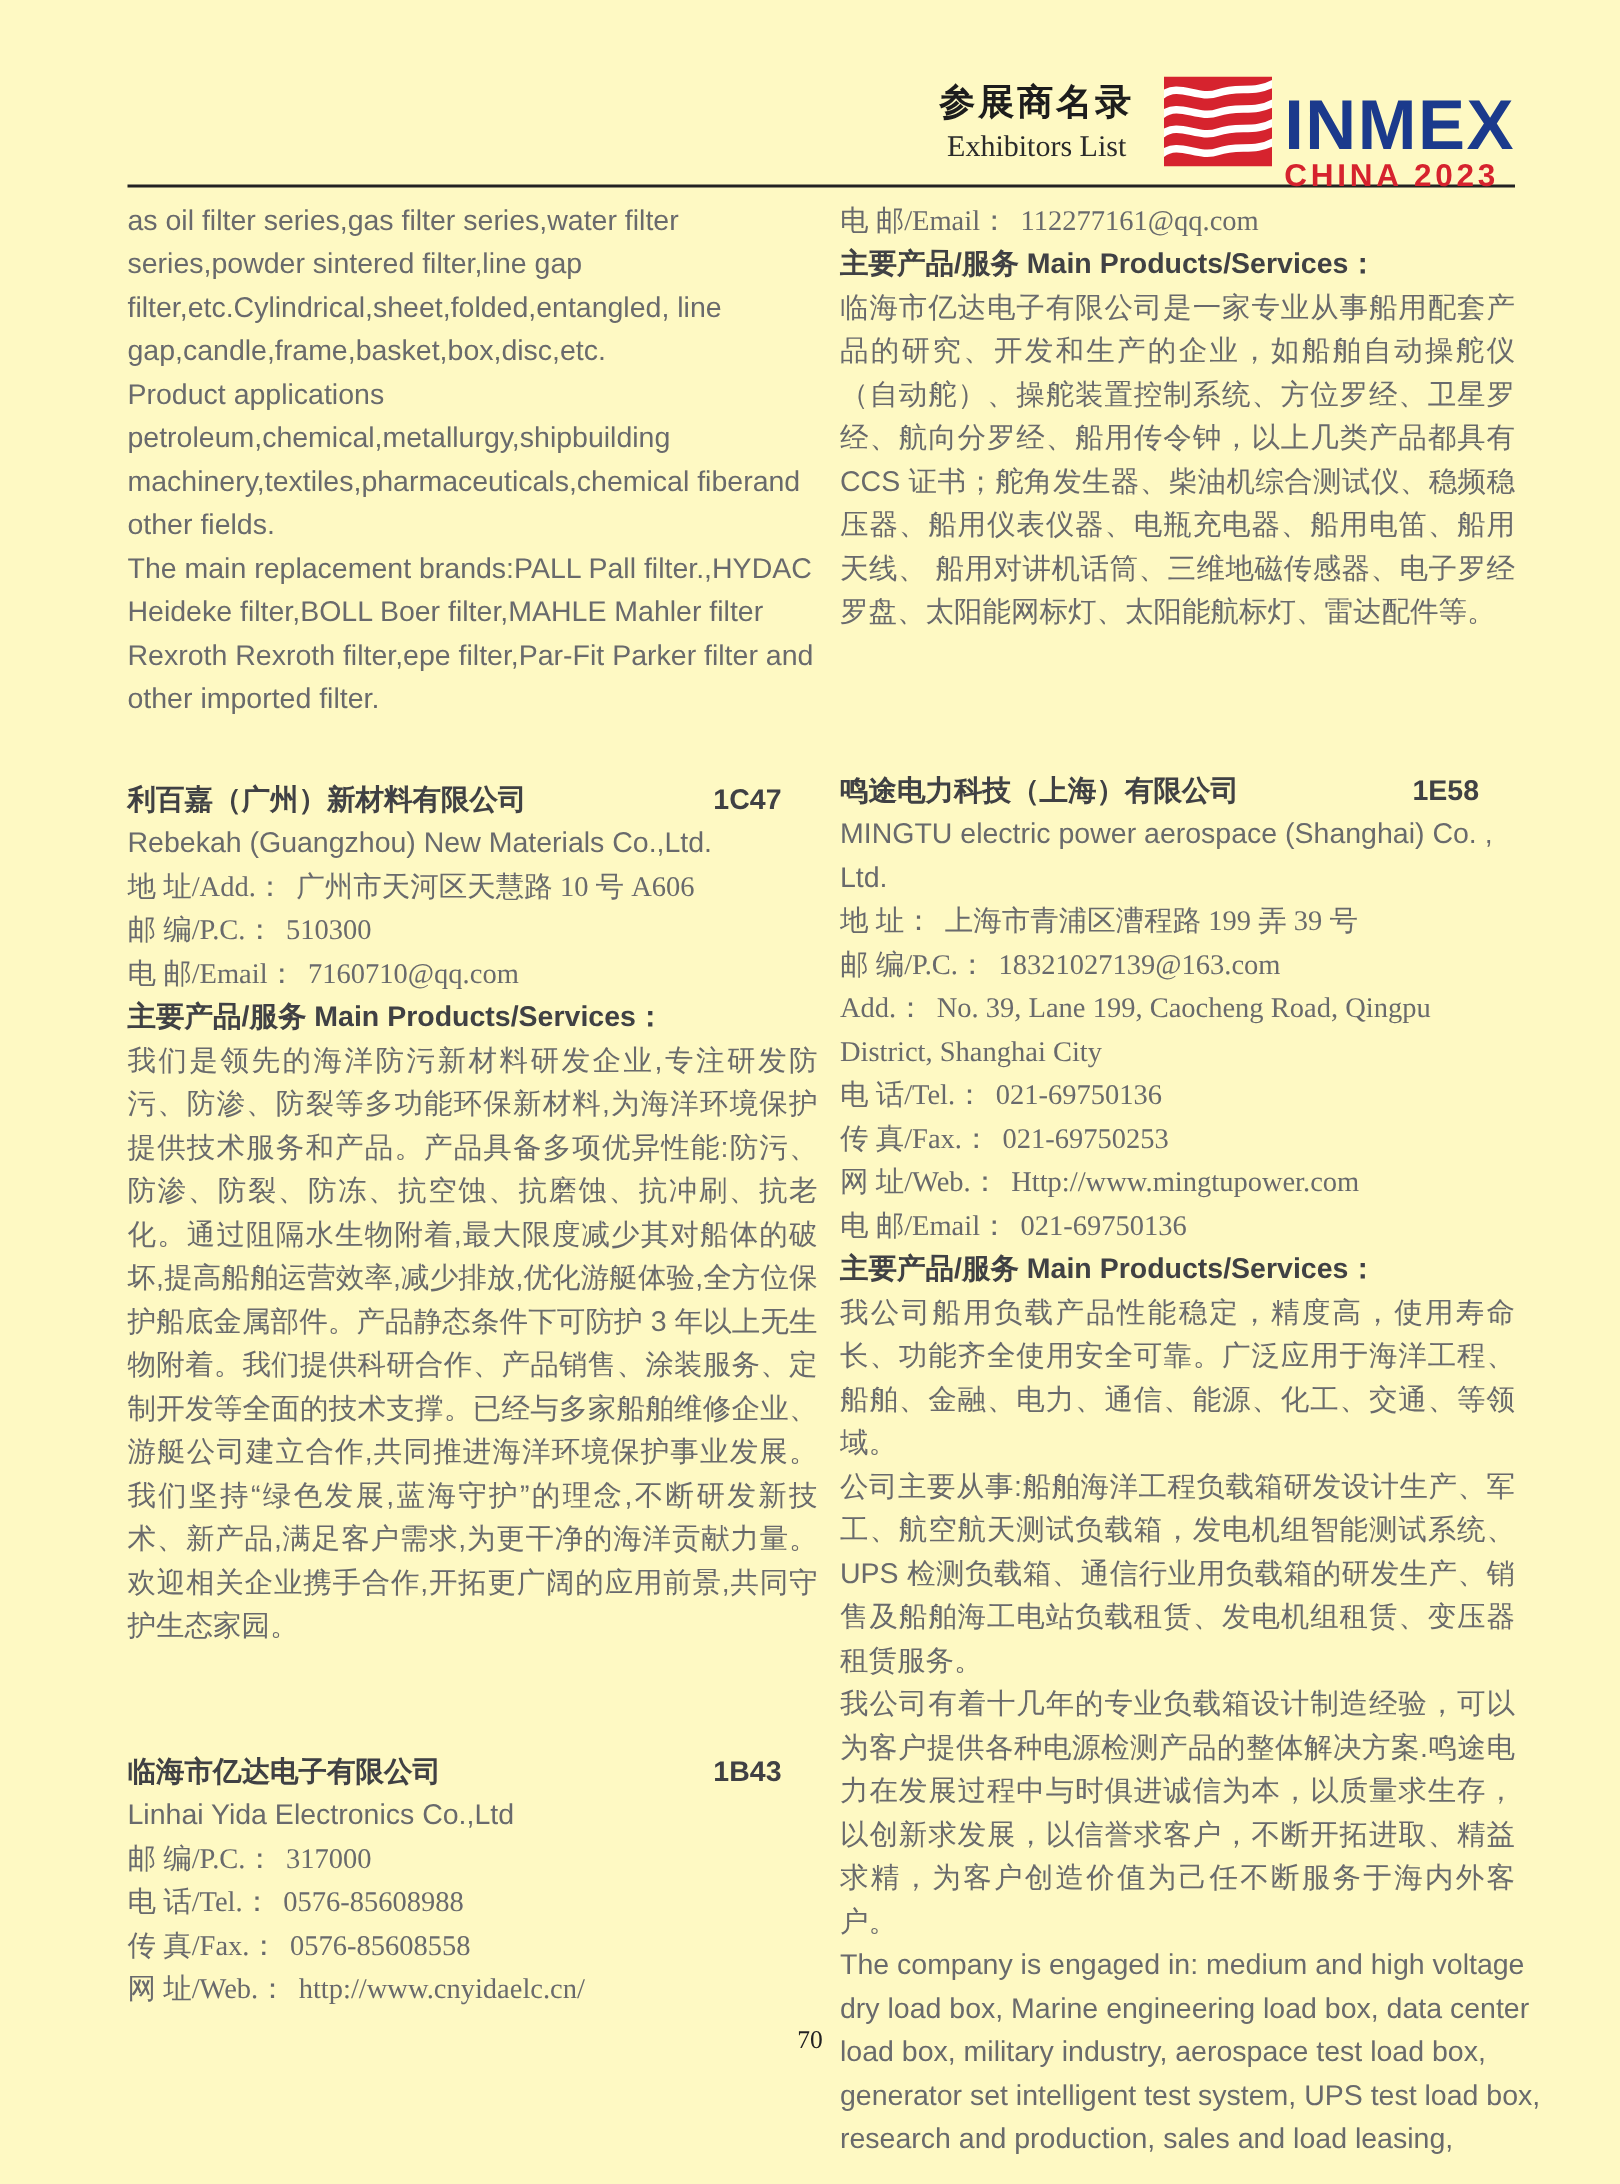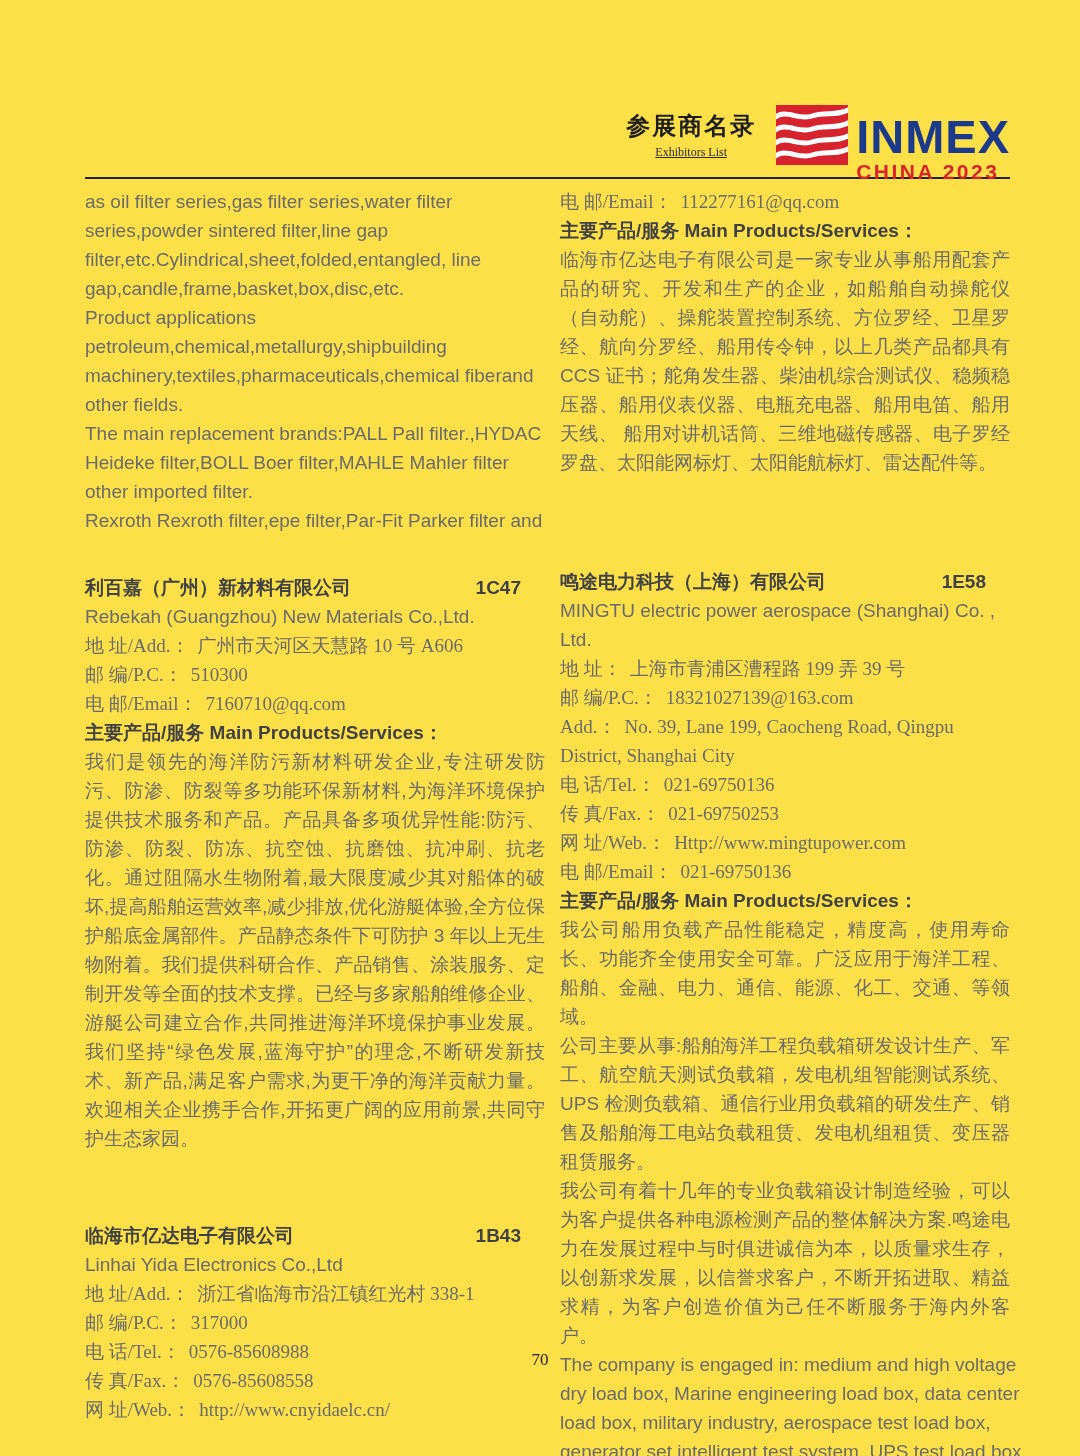--- a/index.html
+++ b/index.html
@@ -1,30 +1,30 @@
 <!DOCTYPE html>
 <html><head>
 <meta charset="utf-8">
 <style>
   html,body{margin:0;padding:0;background:#e8e8e8;}
   .page{
     position:relative;
     width:1080px;height:1456px;
-    background:#fde047;
+    background:#fef9c3;
     box-sizing:border-box;
-    padding:100px 70px 0 85px;
+    padding:46px 70px 0 85px;
     font-family:"Liberation Sans","DejaVu Sans",sans-serif;
     color:#696a6c;
     overflow:hidden;
   }
   
   .hdr{display:flex;justify-content:flex-end;align-items:center;height:70px;}
   .hdr-titles{text-align:center;margin-right:20px;}
   .hdr-title-cn{font-family:"Liberation Serif","DejaVu Serif",serif;font-size:24px;font-weight:bold;color:#1d1d1d;letter-spacing:2px;}
-  .hdr-title-en{font-family:"Liberation Serif","DejaVu Serif",serif;font-size:12px;color:#2b2b2b;margin-top:3px;text-decoration:underline;}
+  .hdr-title-en{font-family:"Liberation Serif","DejaVu Serif",serif;font-size:20px;color:#2b2b2b;margin-top:3px;}
   .logo{display:flex;align-items:center;}
   .logo-waves{width:72px;height:60px;display:block;}
   .logo-text{margin-left:8px;line-height:1;margin-top:28px;}
   .logo-name{font-size:47px;font-weight:900;color:#1b3a8c;letter-spacing:1px;line-height:0.9;}
   .logo-sub{font-size:21px;font-weight:800;color:#d6232e;letter-spacing:2.5px;margin-top:2px;}
   .rule{height:2px;background:#222222;margin-top:7px;}
   
   .columns{display:flex;gap:15px;margin-top:8px;font-size:19px;line-height:29px;}
   .col{box-sizing:border-box;}
   .col-left{width:460px;}
@@ -79,22 +79,22 @@
         <div class="cont-line">as oil filter series,gas filter series,water filter</div>
         <div class="cont-line">series,powder sintered filter,line gap</div>
         <div class="cont-line">filter,etc.Cylindrical,sheet,folded,entangled, line</div>
         <div class="cont-line">gap,candle,frame,basket,box,disc,etc.</div>
         <div class="cont-line">Product applications</div>
         <div class="cont-line">petroleum,chemical,metallurgy,shipbuilding</div>
         <div class="cont-line">machinery,textiles,pharmaceuticals,chemical fiberand</div>
         <div class="cont-line">other fields.</div>
         <div class="cont-line">The main replacement brands:PALL Pall filter.,HYDAC</div>
         <div class="cont-line">Heideke filter,BOLL Boer filter,MAHLE Mahler filter</div>
+        <div class="cont-line">Rexroth Rexroth filter,epe filter,Par-Fit Parker filter and</div>
         <div class="cont-line">other imported filter.</div>
-        <div class="cont-line">Rexroth Rexroth filter,epe filter,Par-Fit Parker filter and</div>
       </div>
 
       <article class="company mt-c1">
         <div class="company-head">
           <span>利百嘉（广州）新材料有限公司</span>
           <span class="company-booth">1C47</span>
         </div>
         <div class="company-en">Rebekah (Guangzhou) New Materials Co.,Ltd.</div>
         <div class="field-row">
           <span class="field-label">地 址/Add.：</span><span>广州市天河区天慧路 10 号 A606</span>
@@ -108,23 +108,20 @@
         <div class="products-heading">主要产品/服务 Main Products/Services：</div>
         <p class="desc-cn">我们是领先的海洋防污新材料研发企业,专注研发防污、防渗、防裂等多功能环保新材料,为海洋环境保护提供技术服务和产品。产品具备多项优异性能:防污、防渗、防裂、防冻、抗空蚀、抗磨蚀、抗冲刷、抗老化。通过阻隔水生物附着,最大限度减少其对船体的破坏,提高船舶运营效率,减少排放,优化游艇体验,全方位保护船底金属部件。产品静态条件下可防护 3 年以上无生物附着。我们提供科研合作、产品销售、涂装服务、定制开发等全面的技术支撑。已经与多家船舶维修企业、游艇公司建立合作,共同推进海洋环境保护事业发展。我们坚持“绿色发展,蓝海守护”的理念,不断研发新技术、新产品,满足客户需求,为更干净的海洋贡献力量。欢迎相关企业携手合作,开拓更广阔的应用前景,共同守护生态家园。</p>
       </article>
 
       <article class="company mt-c2">
         <div class="company-head">
           <span>临海市亿达电子有限公司</span>
           <span class="company-booth">1B43</span>
         </div>
         <div class="company-en">Linhai Yida Electronics Co.,Ltd</div>
-        <div class="field-row">
-          <span class="field-label">地 址/Add.：</span><span>浙江省临海市沿江镇红光村 338-1</span>
-        </div>
         <div class="field-row">
           <span class="field-label">邮 编/P.C.：</span><span>317000</span>
         </div>
         <div class="field-row">
           <span class="field-label">电 话/Tel.：</span><span>0576-85608988</span>
         </div>
         <div class="field-row">
           <span class="field-label">传 真/Fax.：</span><span>0576-85608558</span>
         </div>
         <div class="field-row">

